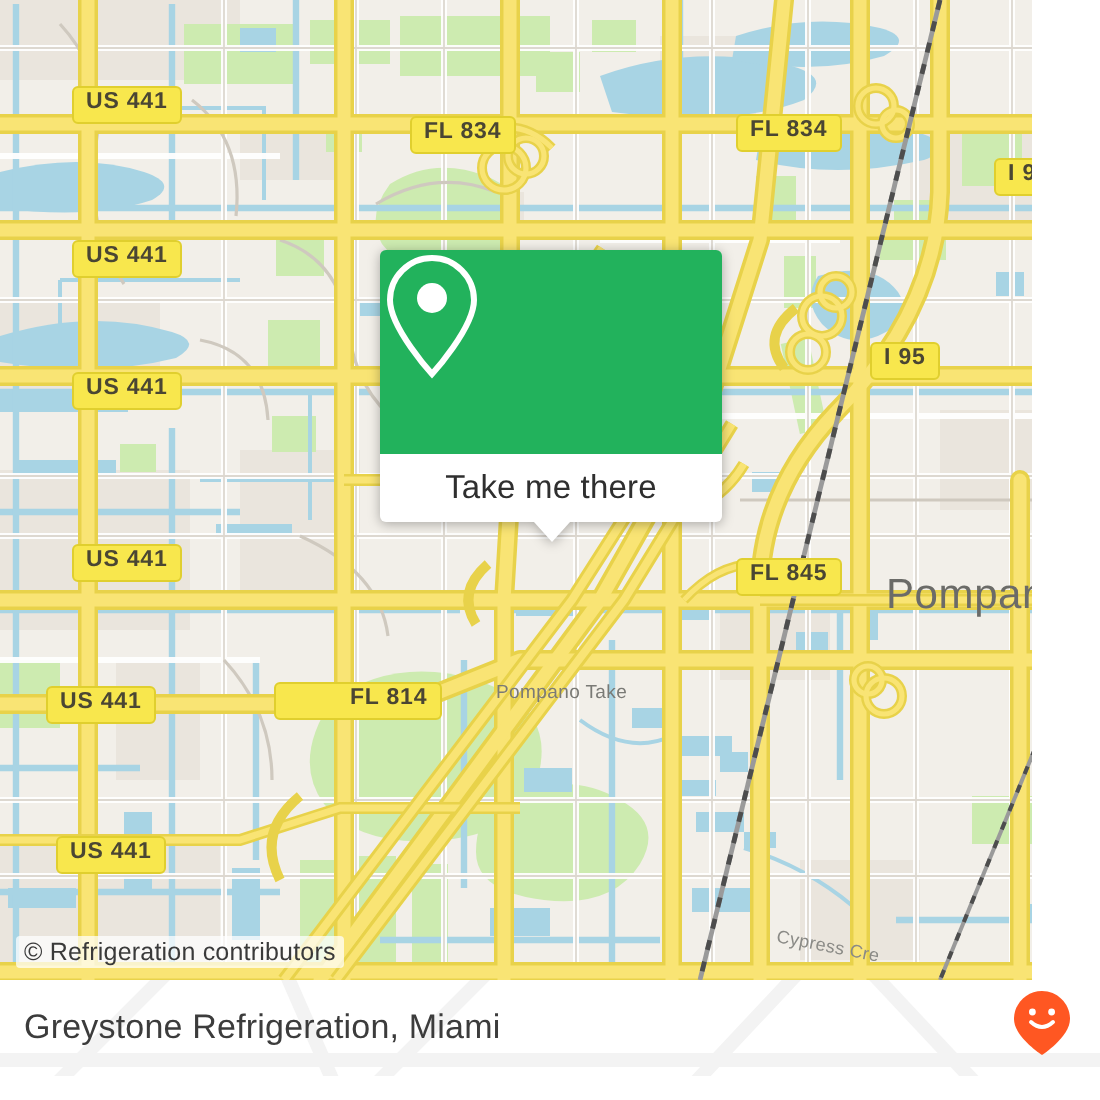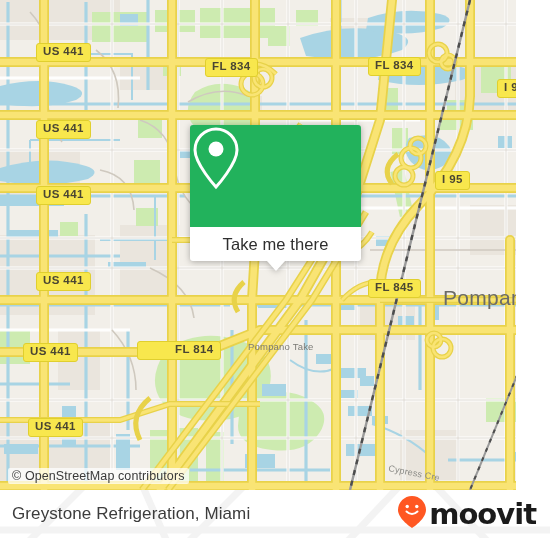--- a/index.html
+++ b/index.html
@@ -408,21 +408,21 @@
         <div class="shield" style="left: 334px; top: 279px; margin-left: 34px;">FL 845</div>
         <div class="shield" style="left: 137px; top: 341px; padding-left: 37px;">FL 814</div>
       </div>
 
     <div id="place-layer">
         <div class="place city" style="left: 443px; top: 286px;">Pompano Be</div>
         <div class="place canal" style="left: 248px; top: 341px;">Pompano Take</div>
         <div class="place creek" style="left: 388px; top: 468px;">Cypress Cre</div>
       </div>
 
-    <div class="attrib">© OpenStreetMap contributors</div>
+    <div class="attrib">© Refrigeration contributors</div>
 
     <div class="card">
       <div class="card-top">
         <span>
           <svg width="52" height="66" viewBox="0 0 52 66">
             <path d="M26 4 C14.4 4 5 13.4 5 25 C5 39 26 62 26 62 C26 62 47 39 47 25 C47 13.4 37.6 4 26 4 Z" fill="none" stroke="#ffffff" stroke-width="3"></path>
             <circle cx="26" cy="24" r="7.5" fill="#ffffff"></circle>
           </svg>
         </span>
       </div>
@@ -449,16 +449,15 @@
 
     <div class="brand">
       <span>
         <svg width="30" height="34" viewBox="0 0 30 34">
           <path d="M15 1 C7.3 1 1 7.3 1 15 C1 24 15 33 15 33 C15 33 29 24 29 15 C29 7.3 22.7 1 15 1 Z" fill="#ff5722"></path>
           <circle cx="10.2" cy="11.5" r="1.7" fill="#ffffff"></circle>
           <circle cx="19.8" cy="11.5" r="1.7" fill="#ffffff"></circle>
           <path d="M9.5 16.5 q5.5 5 11 0" stroke="#ffffff" stroke-width="2" fill="none" stroke-linecap="round"></path>
         </svg>
       </span>
-      <span class="brand-word">moovit</span>
     </div>
   </div>
 </div>
 
 </body></html>

